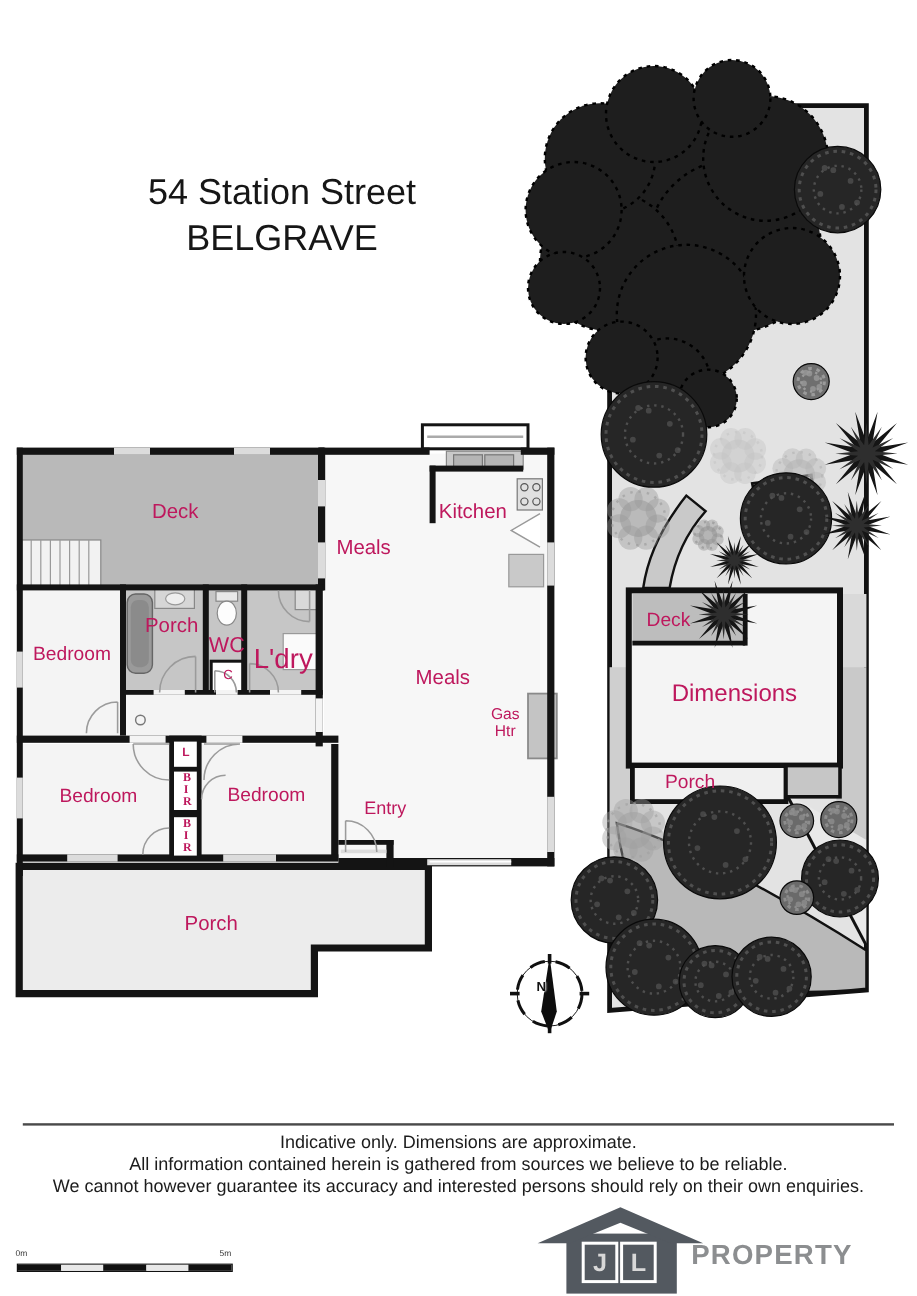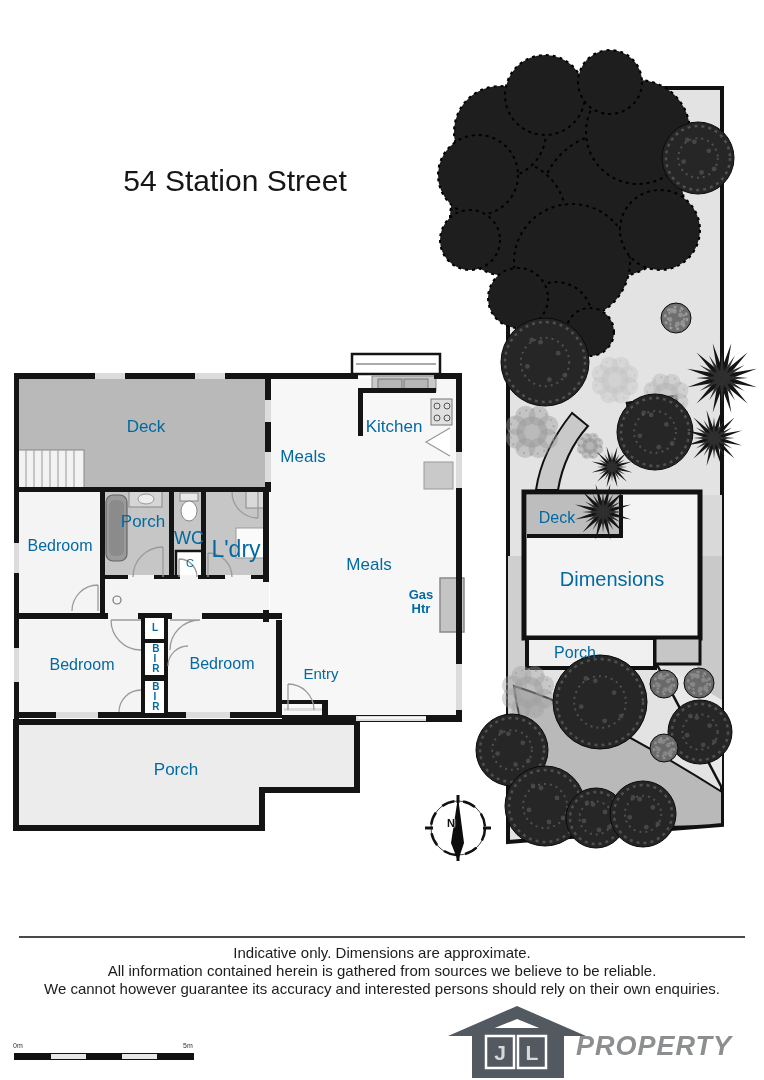--- a/index.html
+++ b/index.html
@@ -1,30 +1,30 @@
 <!DOCTYPE html>
 <html><head>
 <meta charset="utf-8">
 <style>
   html,body{margin:0;padding:0;background:#fff;}
   #page{position:relative;width:764px;height:1080px;background:#fff;overflow:hidden;
         font-family:"Liberation Sans",sans-serif;}
-  .lbl{position:absolute;transform:translate(-50%,-50%);color:#0369a1;
+  .lbl{position:absolute;transform:translate(-50%,-50%);color:#be185d;
        font-family:"Liberation Sans",sans-serif;white-space:nowrap;line-height:1.05;}
   .vtext{white-space:normal;display:inline-block;width:1ch;word-break:break-all;
-         text-align:center;line-height:1.0;}
-  .pre{white-space:pre-line;text-align:center;font-weight:bold;}
+         text-align:center;line-height:1.0;font-family:Liberation Serif, serif;}
+  .pre{white-space:pre-line;text-align:center;}
   svg{position:absolute;left:0;top:0;}
   #title{position:absolute;left:70px;top:142px;width:330px;text-align:center;
-         font-size:30px;color:#161616;line-height:1.25;margin-top:20px;}
+         font-size:30px;color:#161616;line-height:1.25;}
   #divider{position:absolute;left:19px;top:936px;width:726px;height:2px;background:#4a4a4a;}
   #disclaimer{position:absolute;left:0;top:944px;width:764px;text-align:center;
               font-size:15px;color:#1c1c1c;line-height:18px;}
   #brand-text{position:absolute;left:576px;top:1046px;transform:translate(0,-50%);
-              font-size:27px;font-weight:bold;letter-spacing:1px;color:#8c8e90;font-style:italic;}
+              font-size:23px;font-weight:bold;letter-spacing:1px;color:#8c8e90;}
   .win-letter{position:absolute;transform:translate(-50%,-50%);color:#d8d8d8;
               font-size:21px;font-weight:bold;}
   #scalebar{position:absolute;left:14px;top:1053px;width:178px;height:5px;
             border:1px solid #111;display:flex;}
   #scalebar div{height:100%;flex:1;}
   .sc-lbl{position:absolute;font-size:7px;color:#333;top:1042px;}
   #compass-n{position:absolute;left:451px;top:823px;transform:translate(-50%,-50%);
              font-size:11px;font-weight:bold;color:#111;
              text-shadow:0 0 2px #fff,0 0 2px #fff,0 0 2px #fff;}
 </style>
@@ -404,20 +404,21 @@
         <line x1="458" y1="853" x2="458" y2="861" stroke="#111" stroke-width="3"></line>
         <line x1="425" y1="828" x2="433" y2="828" stroke="#111" stroke-width="3"></line>
         <line x1="483" y1="828" x2="491" y2="828" stroke="#111" stroke-width="3"></line>
         <polygon points="458,797 451,843 458,861 464,843" fill="#0d0d0d"></polygon>
       </g>
     </g>
   </svg>
 
   <div id="title">
     <div>54 Station Street</div>
+    <div>BELGRAVE</div>
   </div>
 
   <span class="lbl" style="left:146px;top:427px;font-size:17px">Deck</span>
   <span class="lbl" style="left:303px;top:457px;font-size:17px">Meals</span>
   <span class="lbl" style="left:394px;top:427px;font-size:17px">Kitchen</span>
   <span class="lbl" style="left:60px;top:546px;font-size:16px">Bedroom</span>
   <span class="lbl" style="left:143px;top:522px;font-size:17px">Porch</span>
   <span class="lbl" style="left:189px;top:538px;font-size:18px">WC</span>
   <span class="lbl" style="left:236px;top:549px;font-size:23px">L'dry</span>
   <span class="lbl" style="left:190px;top:564px;font-size:11px">C</span>

